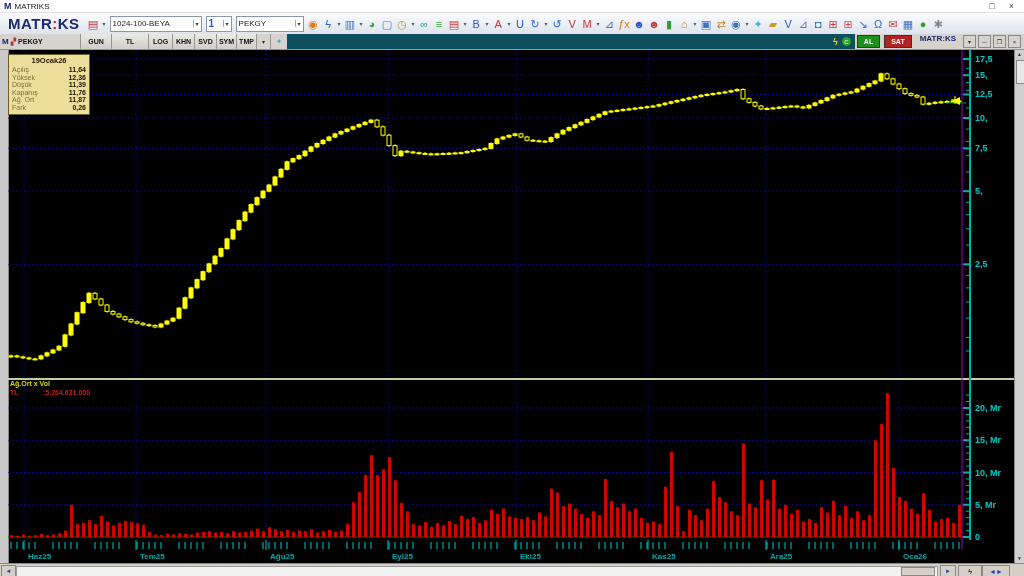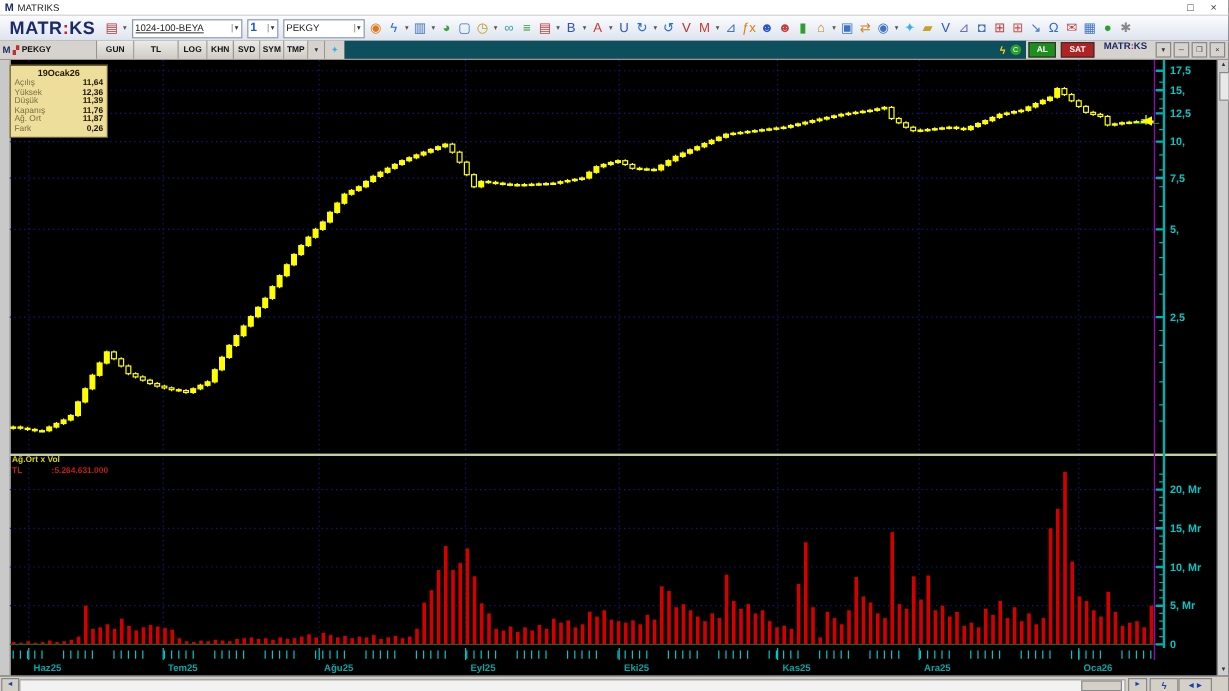--- a/index.html
+++ b/index.html
@@ -72,21 +72,21 @@
       <span>×</span>
     </span>
   </div>
 
   <div id="toolbar">
     <span class="brand"><span>MATR</span><span class="dot">:</span><span>KS</span></span>
     <span id="toolbar-icons" style="display:inline-flex;align-items:center;">
         <span class="tb-ico" style="color: rgb(178, 59, 59);">▤</span>
         <span class="tb-caret">▾</span>
         <span class="tb-sel" style="width: 86px;">
-          <span style="overflow: hidden; flex: 1 1 0%; text-decoration: underline;">1024-100-BEYA</span>
+          <span style="overflow: hidden; flex: 1 1 0%;">1024-100-BEYA</span>
           <span class="car">▾</span>
         </span>
         <span class="tb-sel" style="width: 20px;">
           <span style="color: rgb(31, 91, 216); font-weight: bold; font-size: 10px; overflow: hidden; flex: 1 1 0%;">1</span>
           <span class="car">▾</span>
         </span>
         <span class="tb-sel" style="width: 62px;">
           <span style="overflow: hidden; flex: 1 1 0%;">PEKGY</span>
           <span class="car">▾</span>
         </span>

